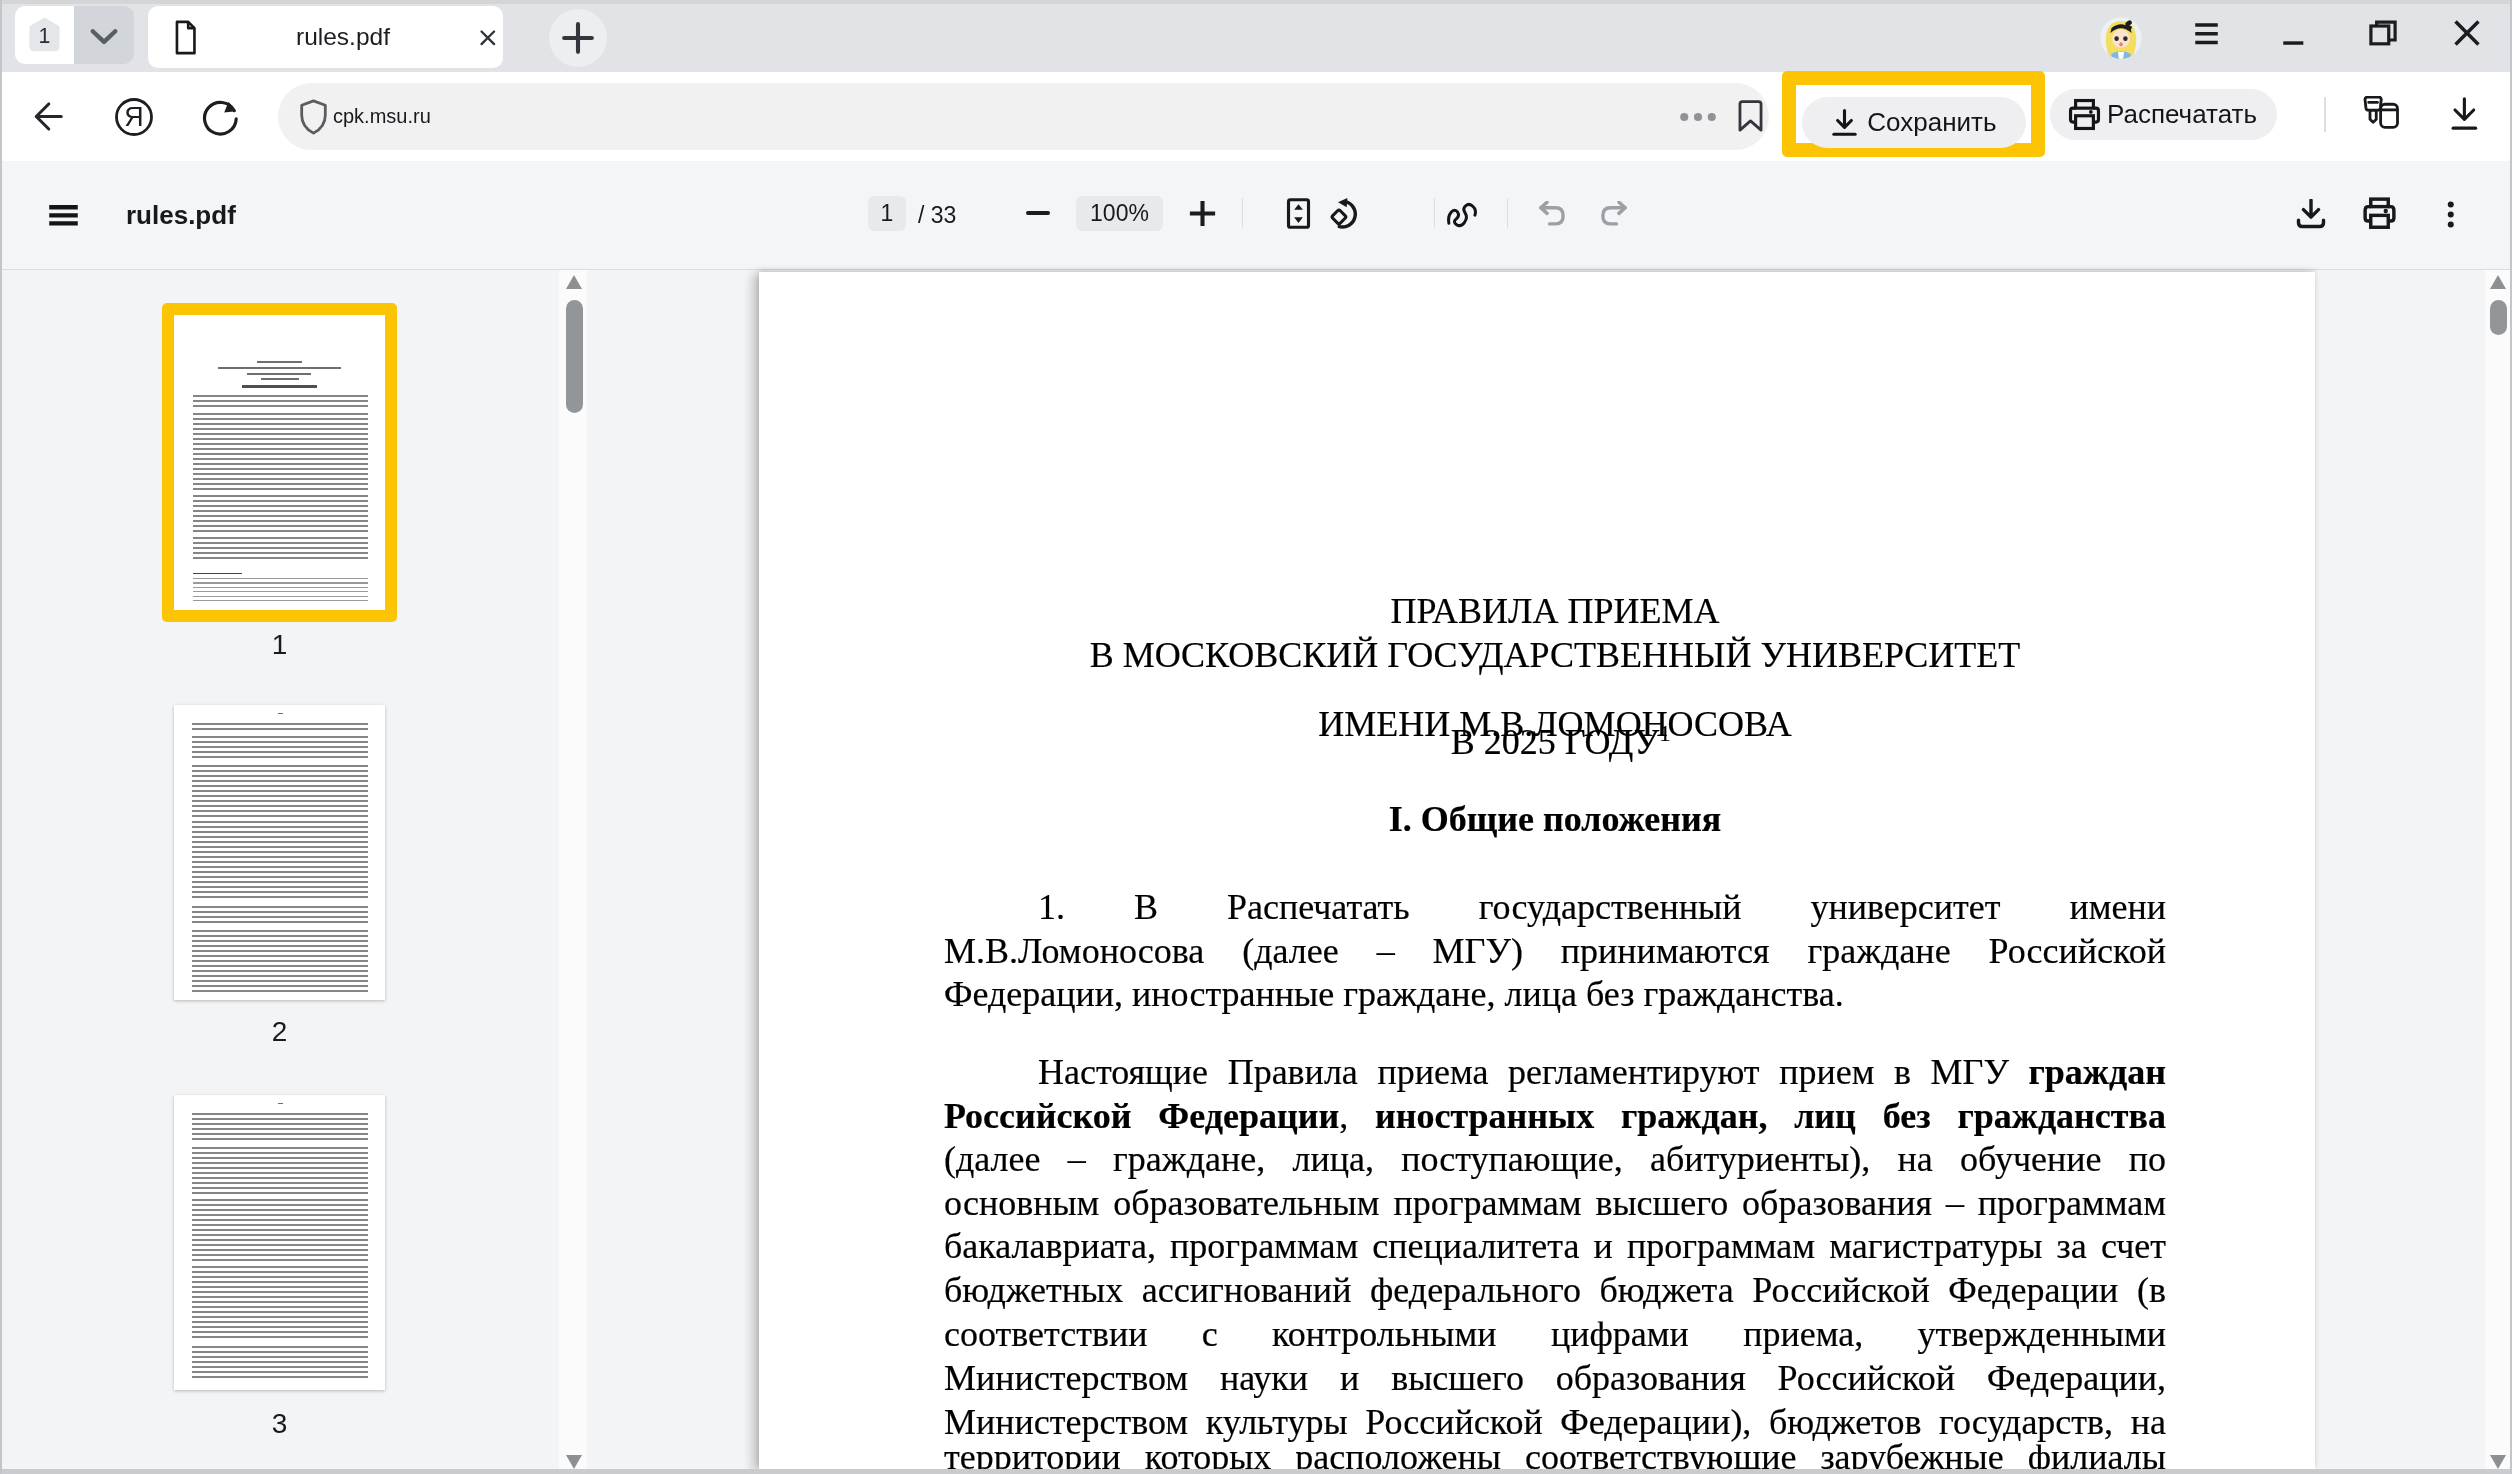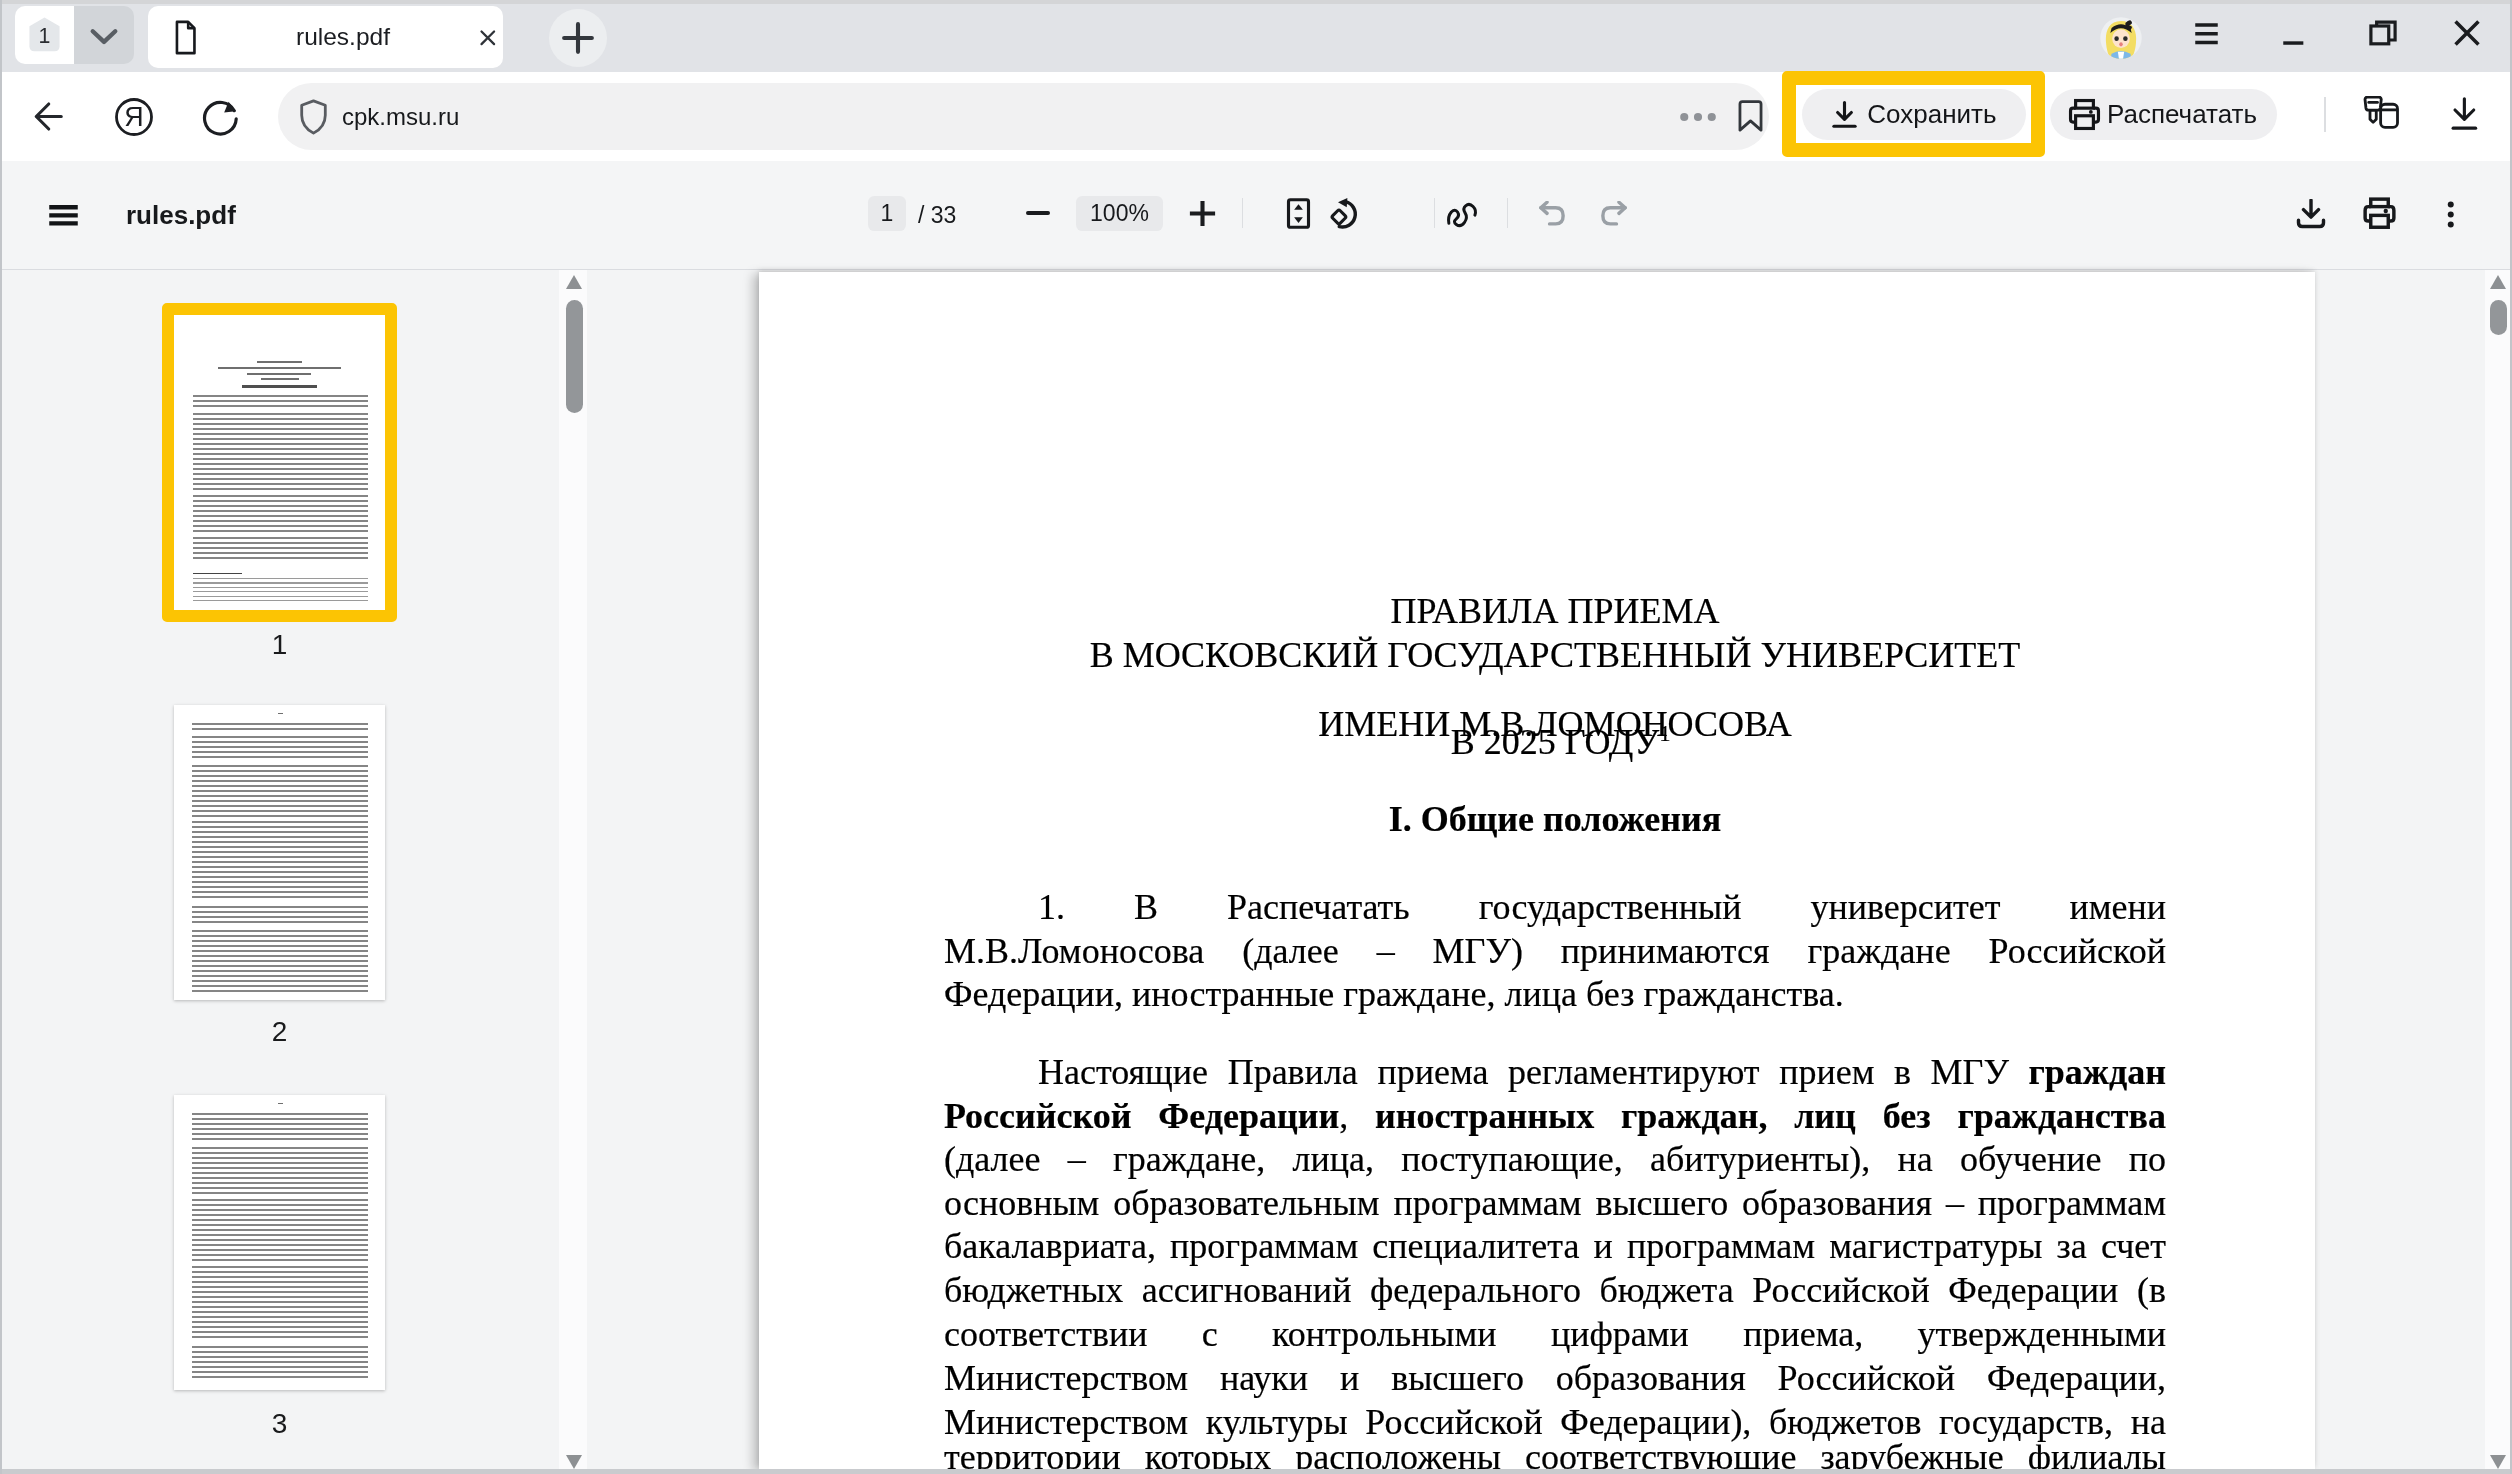--- a/index.html
+++ b/index.html
@@ -11,21 +11,21 @@
   #topstrip { position:absolute; left:0; top:0; width:2512px; height:4.4px; background:#d4d5d7; }
   #cpill-l { position:absolute; left:15px; top:6.3px; width:59px; height:58px; background:#fff; border-radius:10px 0 0 10px; }
   #cpill-r { position:absolute; left:74px; top:6.3px; width:60px; height:58px; background:#d2d5d9; border-radius:0 10px 10px 0; }
   #tab { position:absolute; left:148px; top:6.3px; width:355px; height:62px; background:#fff; border-radius:10px; }
   #tabtitle { position:absolute; left:107px; top:0; width:176px; height:62px; line-height:62px; font-size:24.5px; color:#1b1d21; text-align:center; }
   #plusbtn { position:absolute; left:549px; top:8.8px; width:58px; height:58px; border-radius:50%; background:#eceef0; }
 
   
   #toolbar { position:absolute; left:0; top:72px; width:2512px; height:89px; background:#fff; }
   #urlbar { position:absolute; left:278px; top:10.7px; width:1491px; height:67px; border-radius:34px; background:#f1f1f2; }
-  #urltext { position:absolute; left:55px; top:0; height:67px; line-height:67px; font-size:24px; color:#17191c;margin-left:9px; }
+  #urltext { position:absolute; left:55px; top:0; height:67px; line-height:67px; font-size:20px; color:#17191c; }
   .pillbtn { position:absolute; top:17px; height:51px; border-radius:26px; background:#efeff1; display:flex; align-items:center; font-size:26px; color:#141518; }
   #savebox { position:absolute; left:1782px; top:-0.6px; width:263px; height:86px; background:#fff; border:14px solid #fcc403; border-radius:5px; }
 
   
   #pdfbar { position:absolute; left:0; top:161px; width:2512px; height:109px; background:#f4f5f6; border-bottom:1.3px solid #dadce0; }
   #pdfname { position:absolute; left:126px; top:0; height:108px; line-height:108px; font-size:26px; font-weight:700; color:#17191c; }
   .graybox { position:absolute; top:35px; height:35px; background:#e8e9eb; border-radius:6.3px; text-align:center; font-size:23px; color:#17191c; line-height:35px; }
   .bartext { position:absolute; top:0; height:108px; line-height:108px; font-size:23px; color:#17191c; }
   .vsep { position:absolute; top:37px; width:1.3px; height:30px; background:#dcdee1; }
 
@@ -136,21 +136,21 @@
     <svg width="38" height="10" viewBox="0 0 60 16" style="position:absolute;left:1401px;top:29.5px">
       <circle cx="8" cy="8" r="6.5" fill="#8f9297"></circle>
         <circle cx="30" cy="8" r="6.5" fill="#8f9297"></circle>
         <circle cx="52" cy="8" r="6.5" fill="#8f9297"></circle>
     </svg>
     <svg width="31" height="35" viewBox="0 0 50 56" style="position:absolute;left:1457px;top:16.3px">
       <path d="M8 8 Q8 4 12 4 H38 Q42 4 42 8 V50 L25 35 L8 50 Z" fill="none" stroke="#33373c" stroke-width="4.5" stroke-linejoin="round"></path>
     </svg>
   </div>
   <div id="savebox">
-    <div class="pillbtn" style="left:6.3px; top:4px; width:224px; padding-left:65px;">
+    <div class="pillbtn" style="left:6.3px; top:12px; width:224px; padding-left:65px;">
       <svg width="29" height="30" viewBox="0 0 46 48" style="position:absolute;left:28px;top:10.7px">
         <path d="M23 4 V30 M12 20 L23 31 L34 20" fill="none" stroke="#141518" stroke-width="5" stroke-linecap="round" stroke-linejoin="round"></path>
         <path d="M6 42 H40" fill="none" stroke="#141518" stroke-width="5" stroke-linecap="round"></path>
       </svg>
       <span>Сохранить</span>
     </div>
   </div>
   <div class="pillbtn" style="left:2050px; width:227px; padding-left:57px;">
     <svg width="33" height="33" viewBox="0 0 52 52" style="position:absolute;left:17.6px;top:9.4px">
       <rect x="12" y="4" width="28" height="12" fill="none" stroke="#141518" stroke-width="5"></rect>

